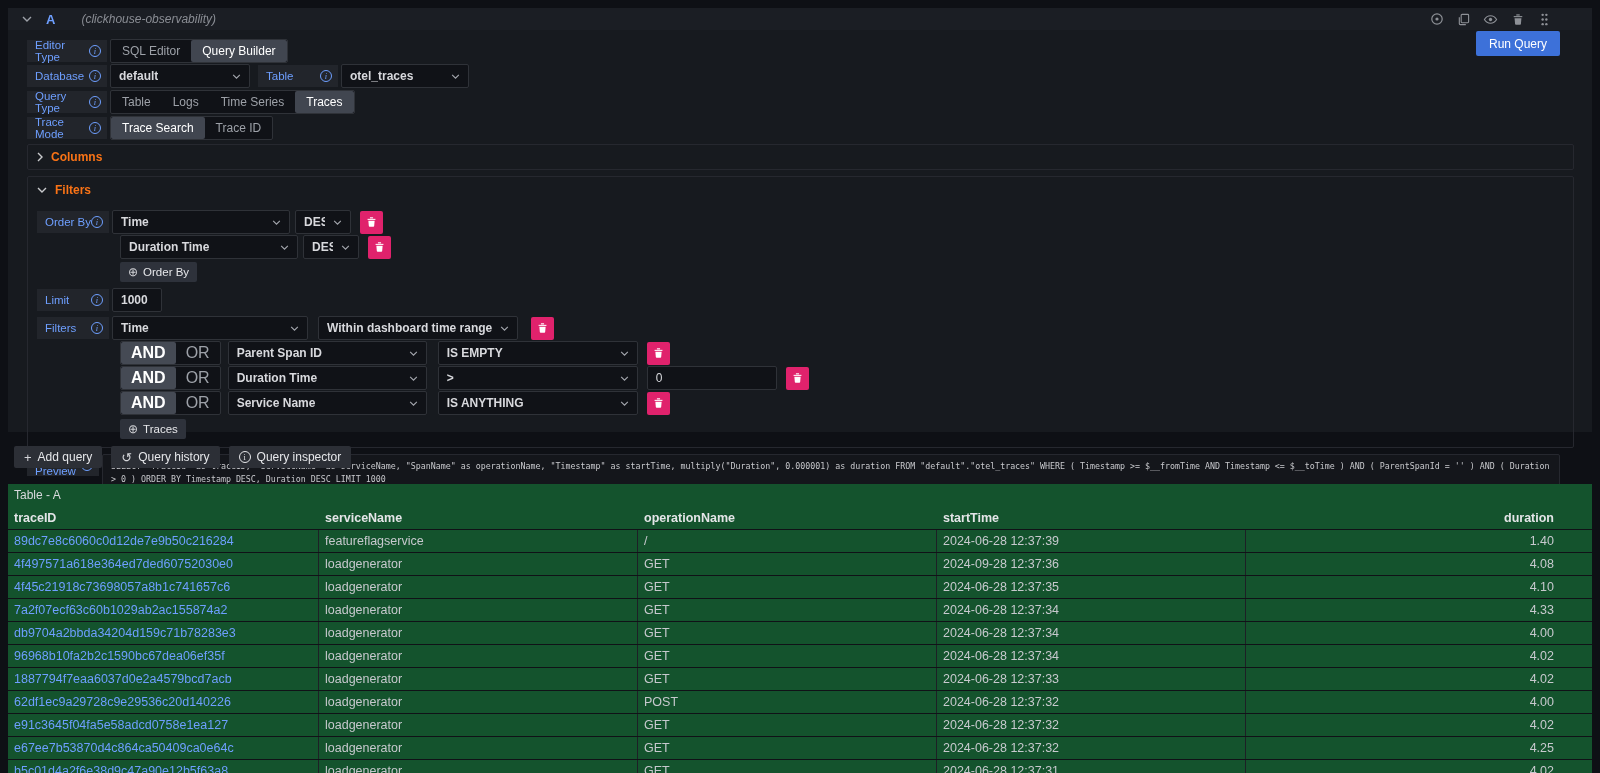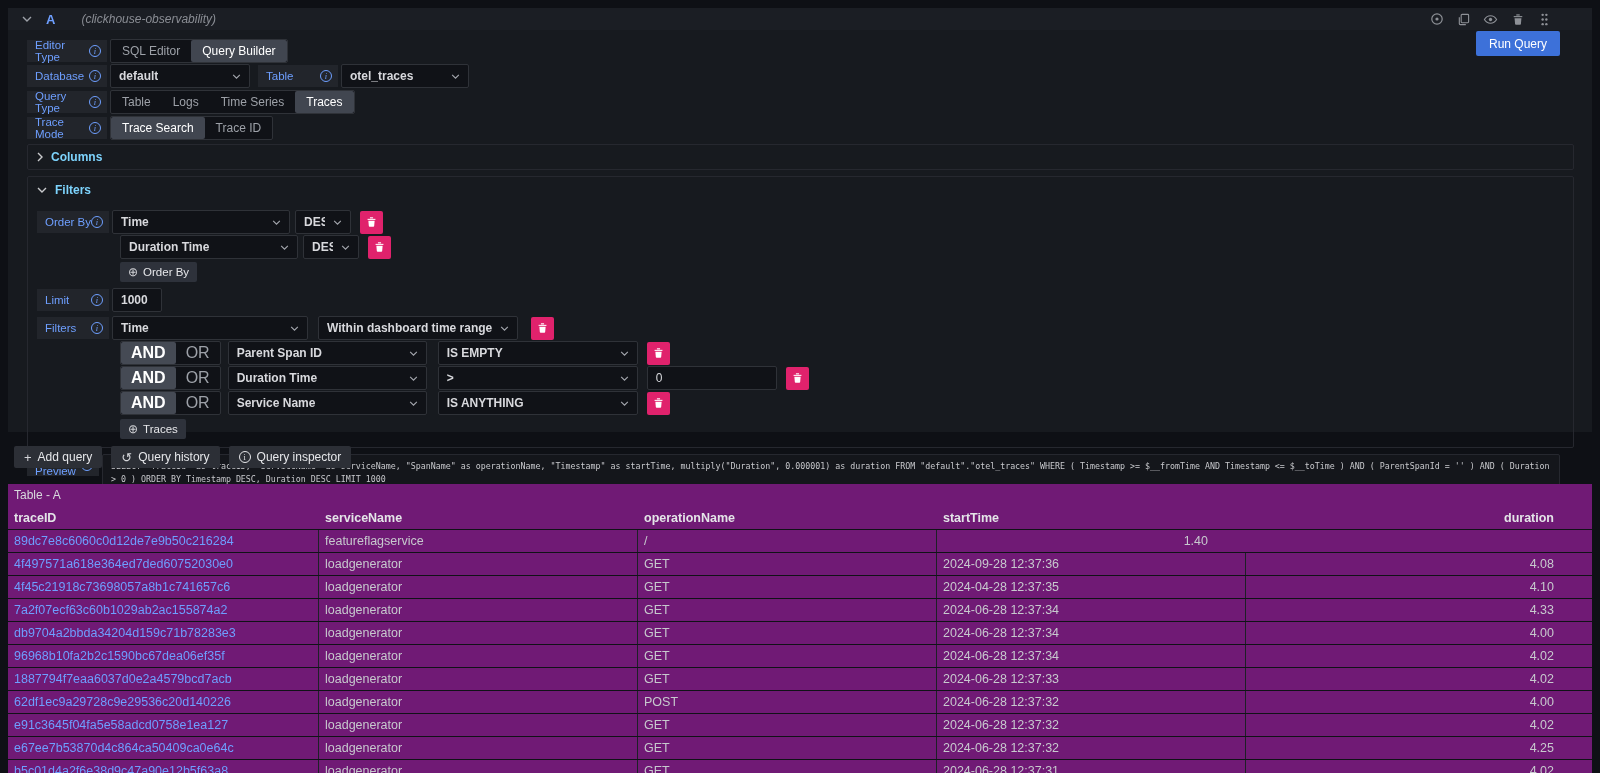--- a/index.html
+++ b/index.html
@@ -76,21 +76,21 @@
 
   .trashbtn {
     width:23px; height:23px; background:#e0226c; border:none; border-radius:2px;
     display:inline-flex; align-items:center; justify-content:center; cursor:pointer; flex:none;
   }
 
   .sectbox {
     border:1px solid #26282f; border-radius:2px; margin-bottom:6px;
     padding:5px 9px 6px 9px;
   }
-  .sect-title { display:flex; align-items:center; gap:8px; height:16px; color:#7dd3fc; font-weight:bold; font-size:12px; cursor:pointer; }
+  .sect-title { display:flex; align-items:center; gap:8px; height:16px; color:#f97316; font-weight:bold; font-size:12px; cursor:pointer; }
 
   .addbtn {
     height:20px; padding:0 8px; background:#2e323b; border:none; border-radius:2px;
     color:#e6e7ea; font-family:inherit; font-size:11.5px; font-weight:500;
     display:inline-flex; align-items:center; gap:5px; cursor:pointer;
   }
   .addbtn .pluscirc { font-size:12px; color:#cfd0d4; }
 
   .andor {
     display:inline-flex; height:24px; background:#101217; border:1px solid #2f3238;
@@ -113,21 +113,21 @@
     height:22px; padding:0 10px; background:#2c2f36; border:none; border-radius:2px;
     color:#e6e7ea; font-family:inherit; font-size:12px; font-weight:500;
     display:inline-flex; align-items:center; gap:6px; cursor:pointer;
   }
   .toolbtn .glyph { font-size:13px; color:#d4d5d9; }
   .toolbtn .info { font-style:normal; font-size:8px; }
 
   
   .table-panel {
     position:absolute; left:8px; right:8px; top:484px; bottom:0;
-    background:#701a75; overflow:hidden;
+    background:#14532d; overflow:hidden;
   }
   .tp-title { height:22px; display:flex; align-items:center; padding-left:6px; color:#d8d9dd; font-size:12px; font-weight:500; }
   .tgrid-head, .tgrid-row {
     display:grid; grid-template-columns:311px 319px 299px 309px 1fr;
   }
   .tgrid-head { height:23px; }
   .tgrid-head > div {
     display:flex; align-items:center; padding-left:6px; color:#e4e5e8;
     font-weight:bold; font-size:12.5px;
   }
@@ -552,38 +552,39 @@
       <div class="num">duration</div>
     </div>
 
     <div class="t-rows">
       <div class="tgrid-row">
         <div>
             <span class="tracelink">89dc7e8c6060c0d12de7e9b50c216284</span>
           </div>
         <div>featureflagservice</div>
         <div>/</div>
+        <div>2024-06-28 12:37:39</div>
         <div>1.40</div>
       </div>
       <div class="tgrid-row">
         <div>
             <span class="tracelink">4f497571a618e364ed7ded60752030e0</span>
           </div>
         <div>loadgenerator</div>
         <div>GET</div>
         <div>2024-09-28 12:37:36</div>
         <div>4.08</div>
       </div>
       <div class="tgrid-row">
         <div>
             <span class="tracelink">4f45c21918c73698057a8b1c741657c6</span>
           </div>
         <div>loadgenerator</div>
         <div>GET</div>
-        <div>2024-04-28 12:37:35</div>
+        <div>2024-06-28 12:37:35</div>
         <div>4.10</div>
       </div>
       <div class="tgrid-row">
         <div>
             <span class="tracelink">7a2f07ecf63c60b1029ab2ac155874a2</span>
           </div>
         <div>loadgenerator</div>
         <div>GET</div>
         <div>2024-06-28 12:37:34</div>
         <div>4.33</div>

